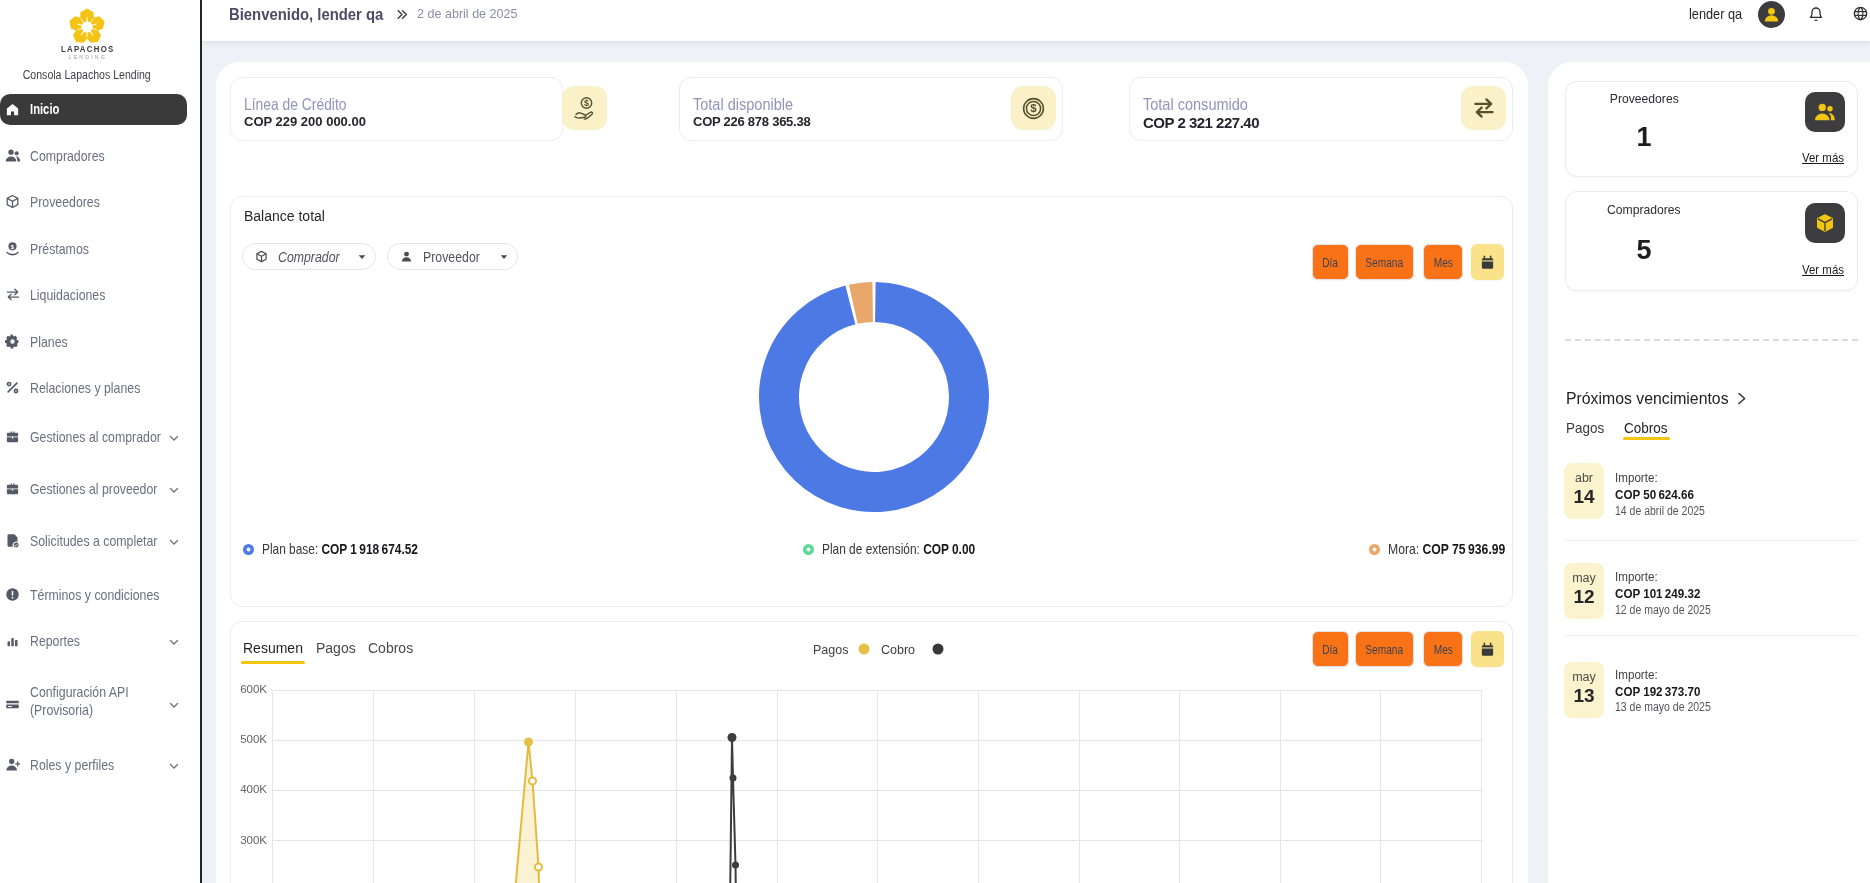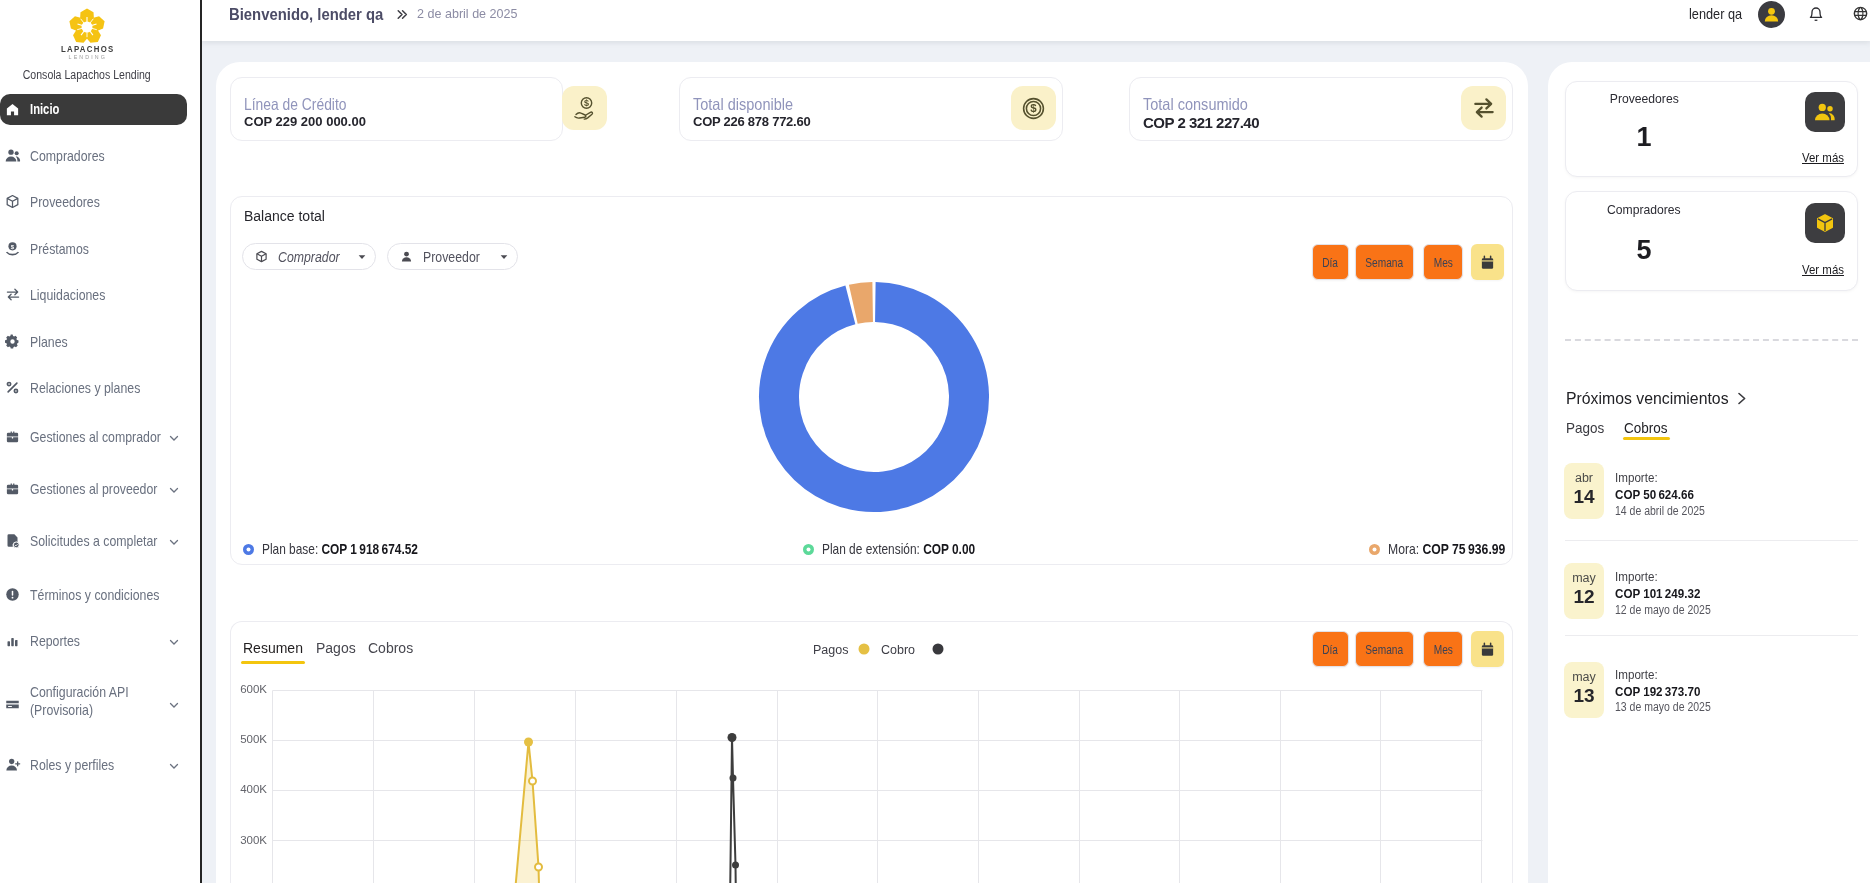--- a/index.html
+++ b/index.html
@@ -237,41 +237,41 @@
       <div class="iconbox" style="left:331px; top:8px; width:45px; height:44px;">
         <svg width="27" height="27" viewBox="0 0 27 27" fill="none" stroke="#55512e" stroke-width="1.4">
             <circle cx="15.5" cy="8" r="5.2"></circle>
             <text x="15.5" y="11.4" font-size="9" fill="#55512e" stroke="none" text-anchor="middle" font-weight="bold" font-family="Liberation Sans">$</text>
             <path d="M5 19.5c1.6-1.7 3.4-2.2 5-1.4l4.1 1.9c1.2.6.9 2-.4 2.2l-5.2.8c-2 .3-3.2-.1-4.6-1.2m11-1.8 4.5-2.7c1.5-.8 2.8.8 1.6 2l-4.3 3.6c-1 .8-2.2 1.2-3.5 1.2" stroke-linejoin="round" stroke-linecap="round"></path>
           </svg>
       </div>
     </div>
     <div class="card" style="left:463px; top:15px; width:384px; height:64px;">
       <div class="abs" style="left:13px; top:17px; font-size:16.5px; color:#9094bb;"><span class="sx88">Total disponible</span></div>
-      <div class="abs" style="left:13px; top:36px; font-size:13px; font-weight:bold; color:#25252d; letter-spacing:-0.25px;">COP 226 878 772.60</div>
+      <div class="abs" style="left:13px; top:36px; font-size:13px; font-weight:bold; color:#25252d; letter-spacing:-0.25px;">COP 226 878 365.38</div>
       <div class="iconbox" style="left:331px; top:8px; width:45px; height:44px;">
         <svg width="25" height="25" viewBox="0 0 24 24" fill="none" stroke="#55512e" stroke-width="1.5">
             <circle cx="12" cy="12" r="9.5"></circle>
             <circle cx="12" cy="12" r="6.8"></circle>
             <text x="12" y="15.8" font-size="11" fill="#55512e" stroke="none" text-anchor="middle" font-weight="bold" font-family="Liberation Sans">$</text>
           </svg>
       </div>
     </div>
     <div class="card" style="left:913px; top:15px; width:384px; height:64px;">
       <div class="abs" style="left:13px; top:17px; font-size:16.5px; color:#9094bb;"><span class="sx88">Total consumido</span></div>
       <div class="abs" style="left:13px; top:36px; font-size:15px; font-weight:bold; color:#25252d; letter-spacing:-0.5px;">COP 2 321 227.40</div>
       <div class="iconbox" style="left:331px; top:8px; width:45px; height:44px;">
         <svg width="26" height="26" viewBox="0 0 24 24" fill="none" stroke="#55512e" stroke-width="2.1" stroke-linecap="round" stroke-linejoin="round">
             <path d="M4 8.2h14M14.2 4 18.6 8.2 14.2 12.4"></path>
             <path d="M20 15.8H6M9.8 11.6 5.4 15.8 9.8 20"></path>
           </svg>
       </div>
     </div>
 
-    <div class="card" style="left:14px; top:134px; width:1283px; height:369px;">
+    <div class="card" style="left:14px; top:134px; width:1283px; height:411px;">
       <div class="abs" style="left:13px; top:11px; font-size:14px; font-weight:500; color:#26262c;">Balance total</div>
       <div class="pill" style="left:11px; top:46px; width:134px;">
         <span style="margin-left:12px; display:inline-flex;">
             <svg width="13" height="13" viewBox="0 0 24 24" fill="none" stroke="#4b4b52" stroke-width="2.2" stroke-linejoin="round">
               <path d="M12 2.5 20.5 7v10L12 21.5 3.5 17V7z"></path>
               <path d="M3.5 7 12 11.5 20.5 7M12 11.5V21.5"></path>
             </svg>
           </span>
         <span style="margin-left:10px;font-style:italic;"><span class="sx88">Comprador</span></span>
         <span style="margin-left:9px; display:inline-flex;">

